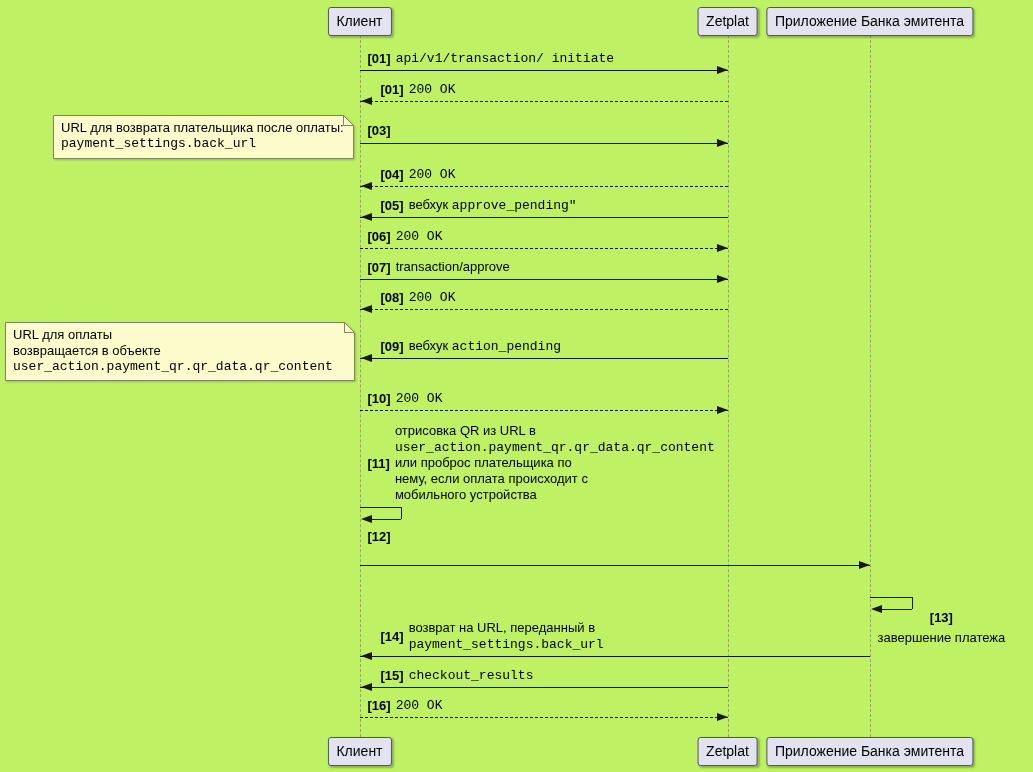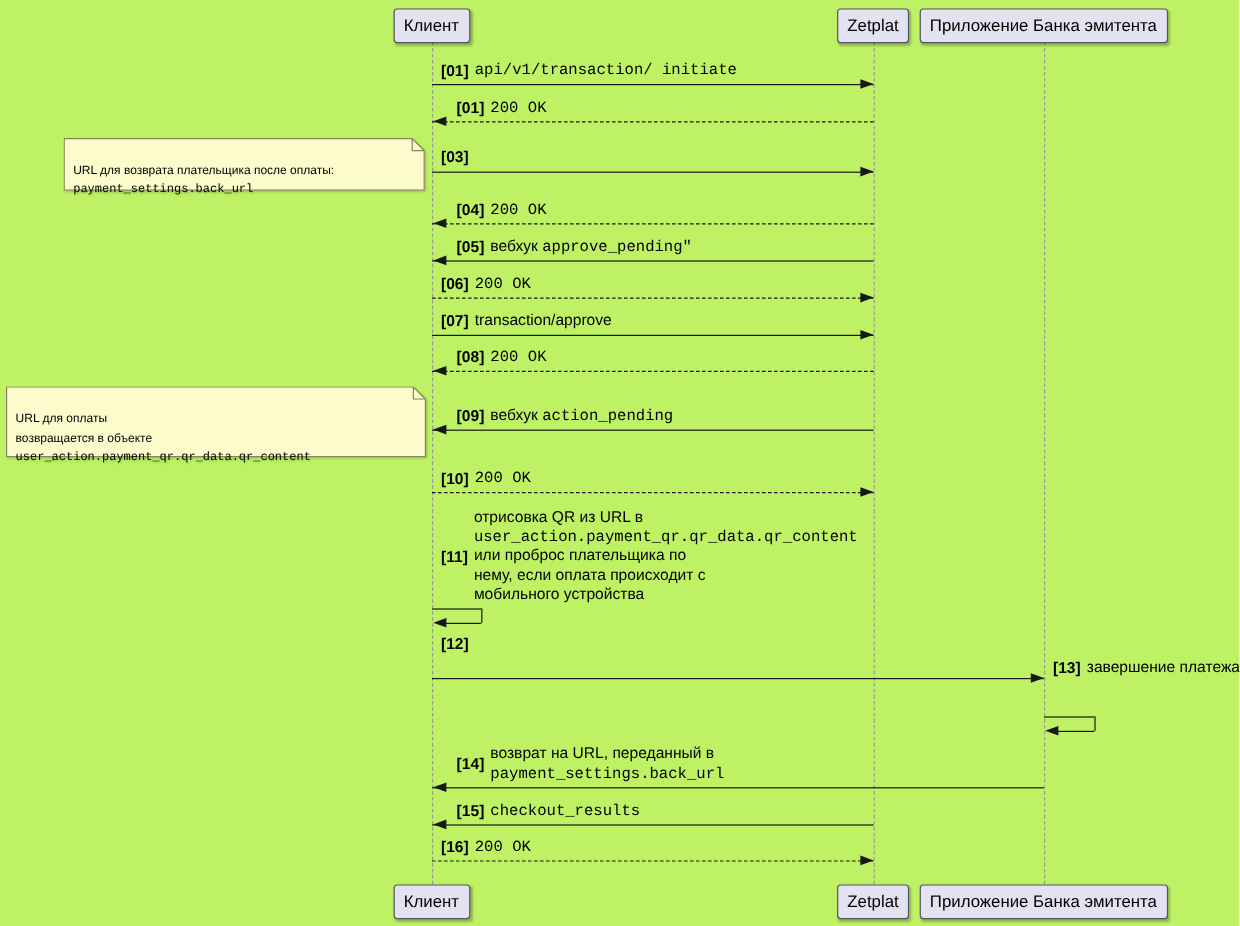--- a/index.html
+++ b/index.html
@@ -38,22 +38,22 @@
     display:flex;align-items:center;gap:5px;
     font-size:13px;color:#000;white-space:nowrap;
   }
   .msg-num{font-weight:bold;font-family:"Liberation Sans",sans-serif;}
   .msg-lines div{height:16px;line-height:16px;}
   .sans{font-family:"Liberation Sans",sans-serif;}
   .mono{font-family:"Liberation Mono","DejaVu Sans Mono",monospace;}
   .note{position:absolute;filter:drop-shadow(1.5px 1.5px 1px rgba(0,0,0,.22));}
   .note svg{position:absolute;left:0;top:0;}
   .note-text{
-    position:absolute;left:8px;top:20px;
-    font-size:10px;color:#000;white-space:nowrap;
+    position:absolute;left:8px;top:5px;
+    font-size:13px;color:#000;white-space:nowrap;
   }
   .note-text div{height:16px;line-height:16px;}
 </style>
 </head>
 <body>
 
 <div id="diagram">
     <div class="lifeline" style="left: 359.5px; top: 35px; height: 702px;"></div>
     <div class="participant" style="left: 359.5px; top: 7px;">Клиент</div>
     <div class="participant" style="left: 359.5px; top: 737px;">Клиент</div>
@@ -152,21 +152,21 @@
     </div>
     <div class="msg-line-solid" style="left: 359.5px; top: 507px; width: 41px;"></div>
     <div class="vline" style="left: 400.5px; top: 507px; height: 12px;"></div>
     <div class="msg-line-solid" style="left: 369.5px; top: 519px; width: 31px;"></div>
     <div class="ah ah-left" style="left: 360.5px; top: 515px;"></div>
     <div class="msg-line-solid" style="left: 359.5px; top: 565px; width: 510px;"></div>
     <div class="ah ah-right" style="left: 858.5px; top: 561px;"></div>
     <div class="msg-label" style="left: 367.5px; top: 529px;">
       <span class="msg-num">[12]</span>
     </div>
-    <div class="msg-label" style="left: 877.5px; top: 548px;">
+    <div class="msg-label" style="left: 877.5px; top: 610px; flex-direction: column;">
       <span class="msg-num">[13]</span>
       <div class="msg-lines">
         <div><span class="sans">завершение платежа</span></div>
       </div>
     </div>
     <div class="msg-line-solid" style="left: 869.5px; top: 597px; width: 42px;"></div>
     <div class="vline" style="left: 911.5px; top: 597px; height: 12px;"></div>
     <div class="msg-line-solid" style="left: 879.5px; top: 609px; width: 32px;"></div>
     <div class="ah ah-left" style="left: 870.5px; top: 605px;"></div>
     <div class="msg-line-solid" style="left: 359.5px; top: 656px; width: 510px;"></div>

